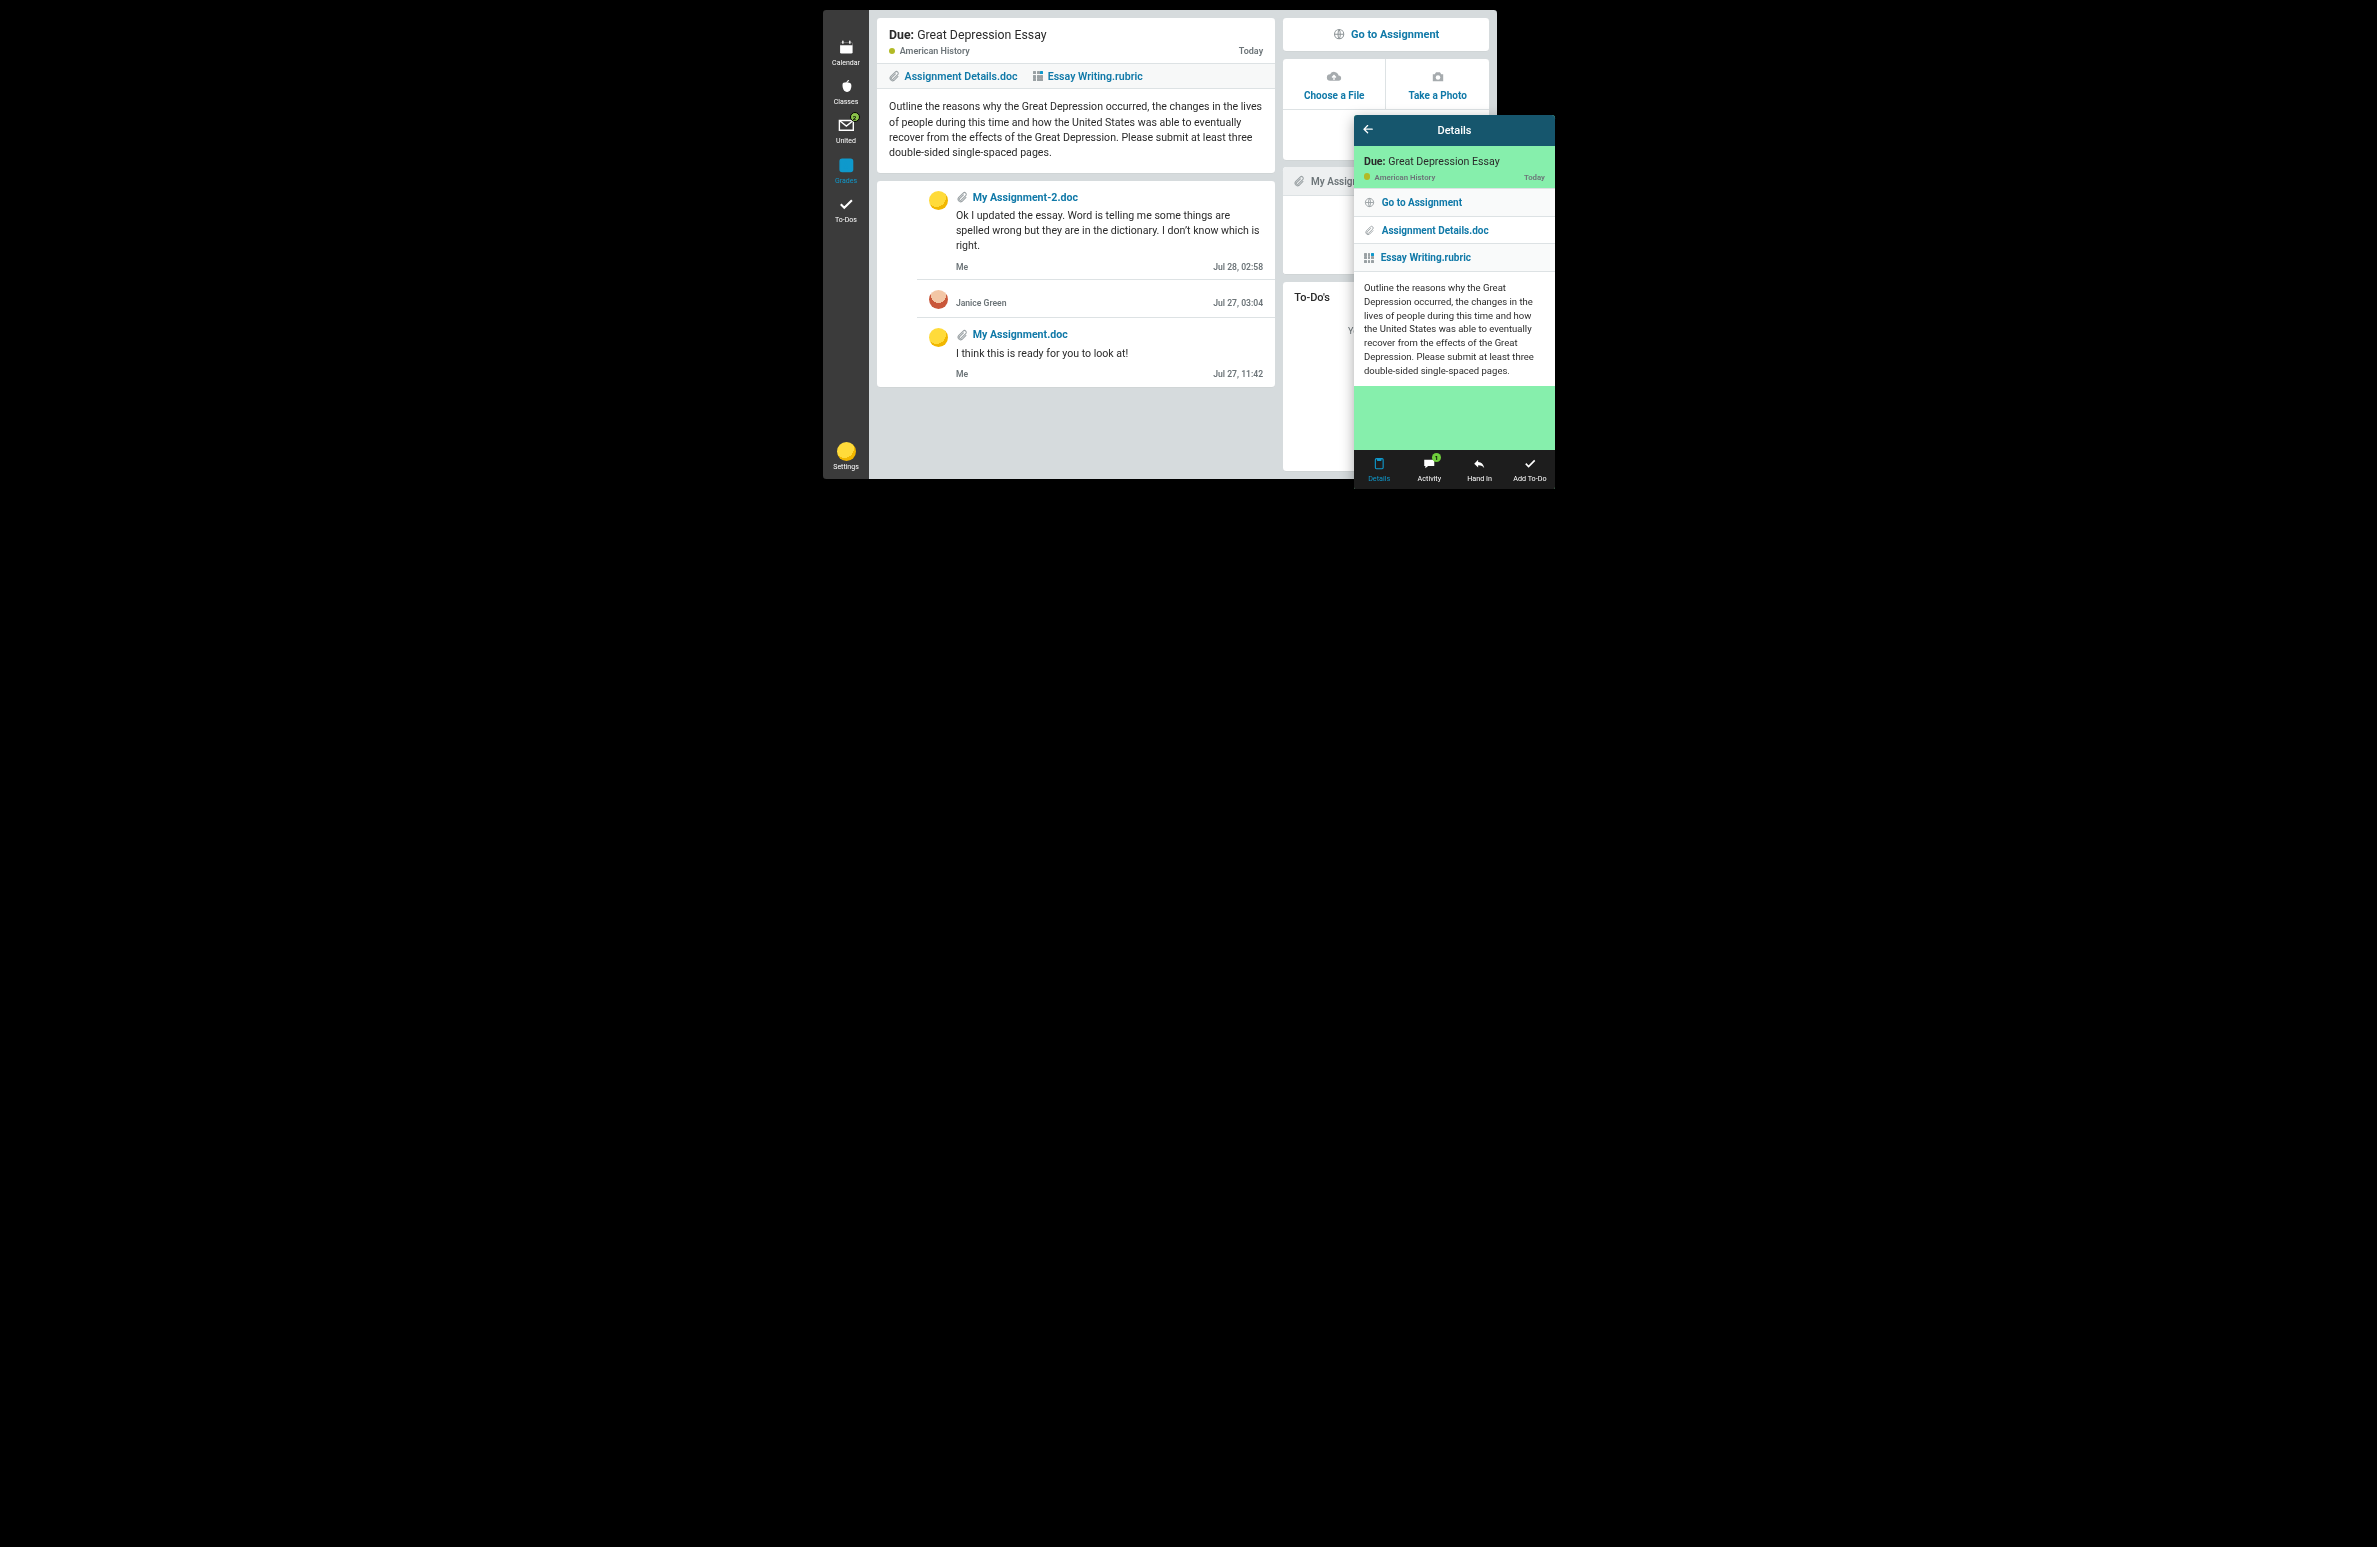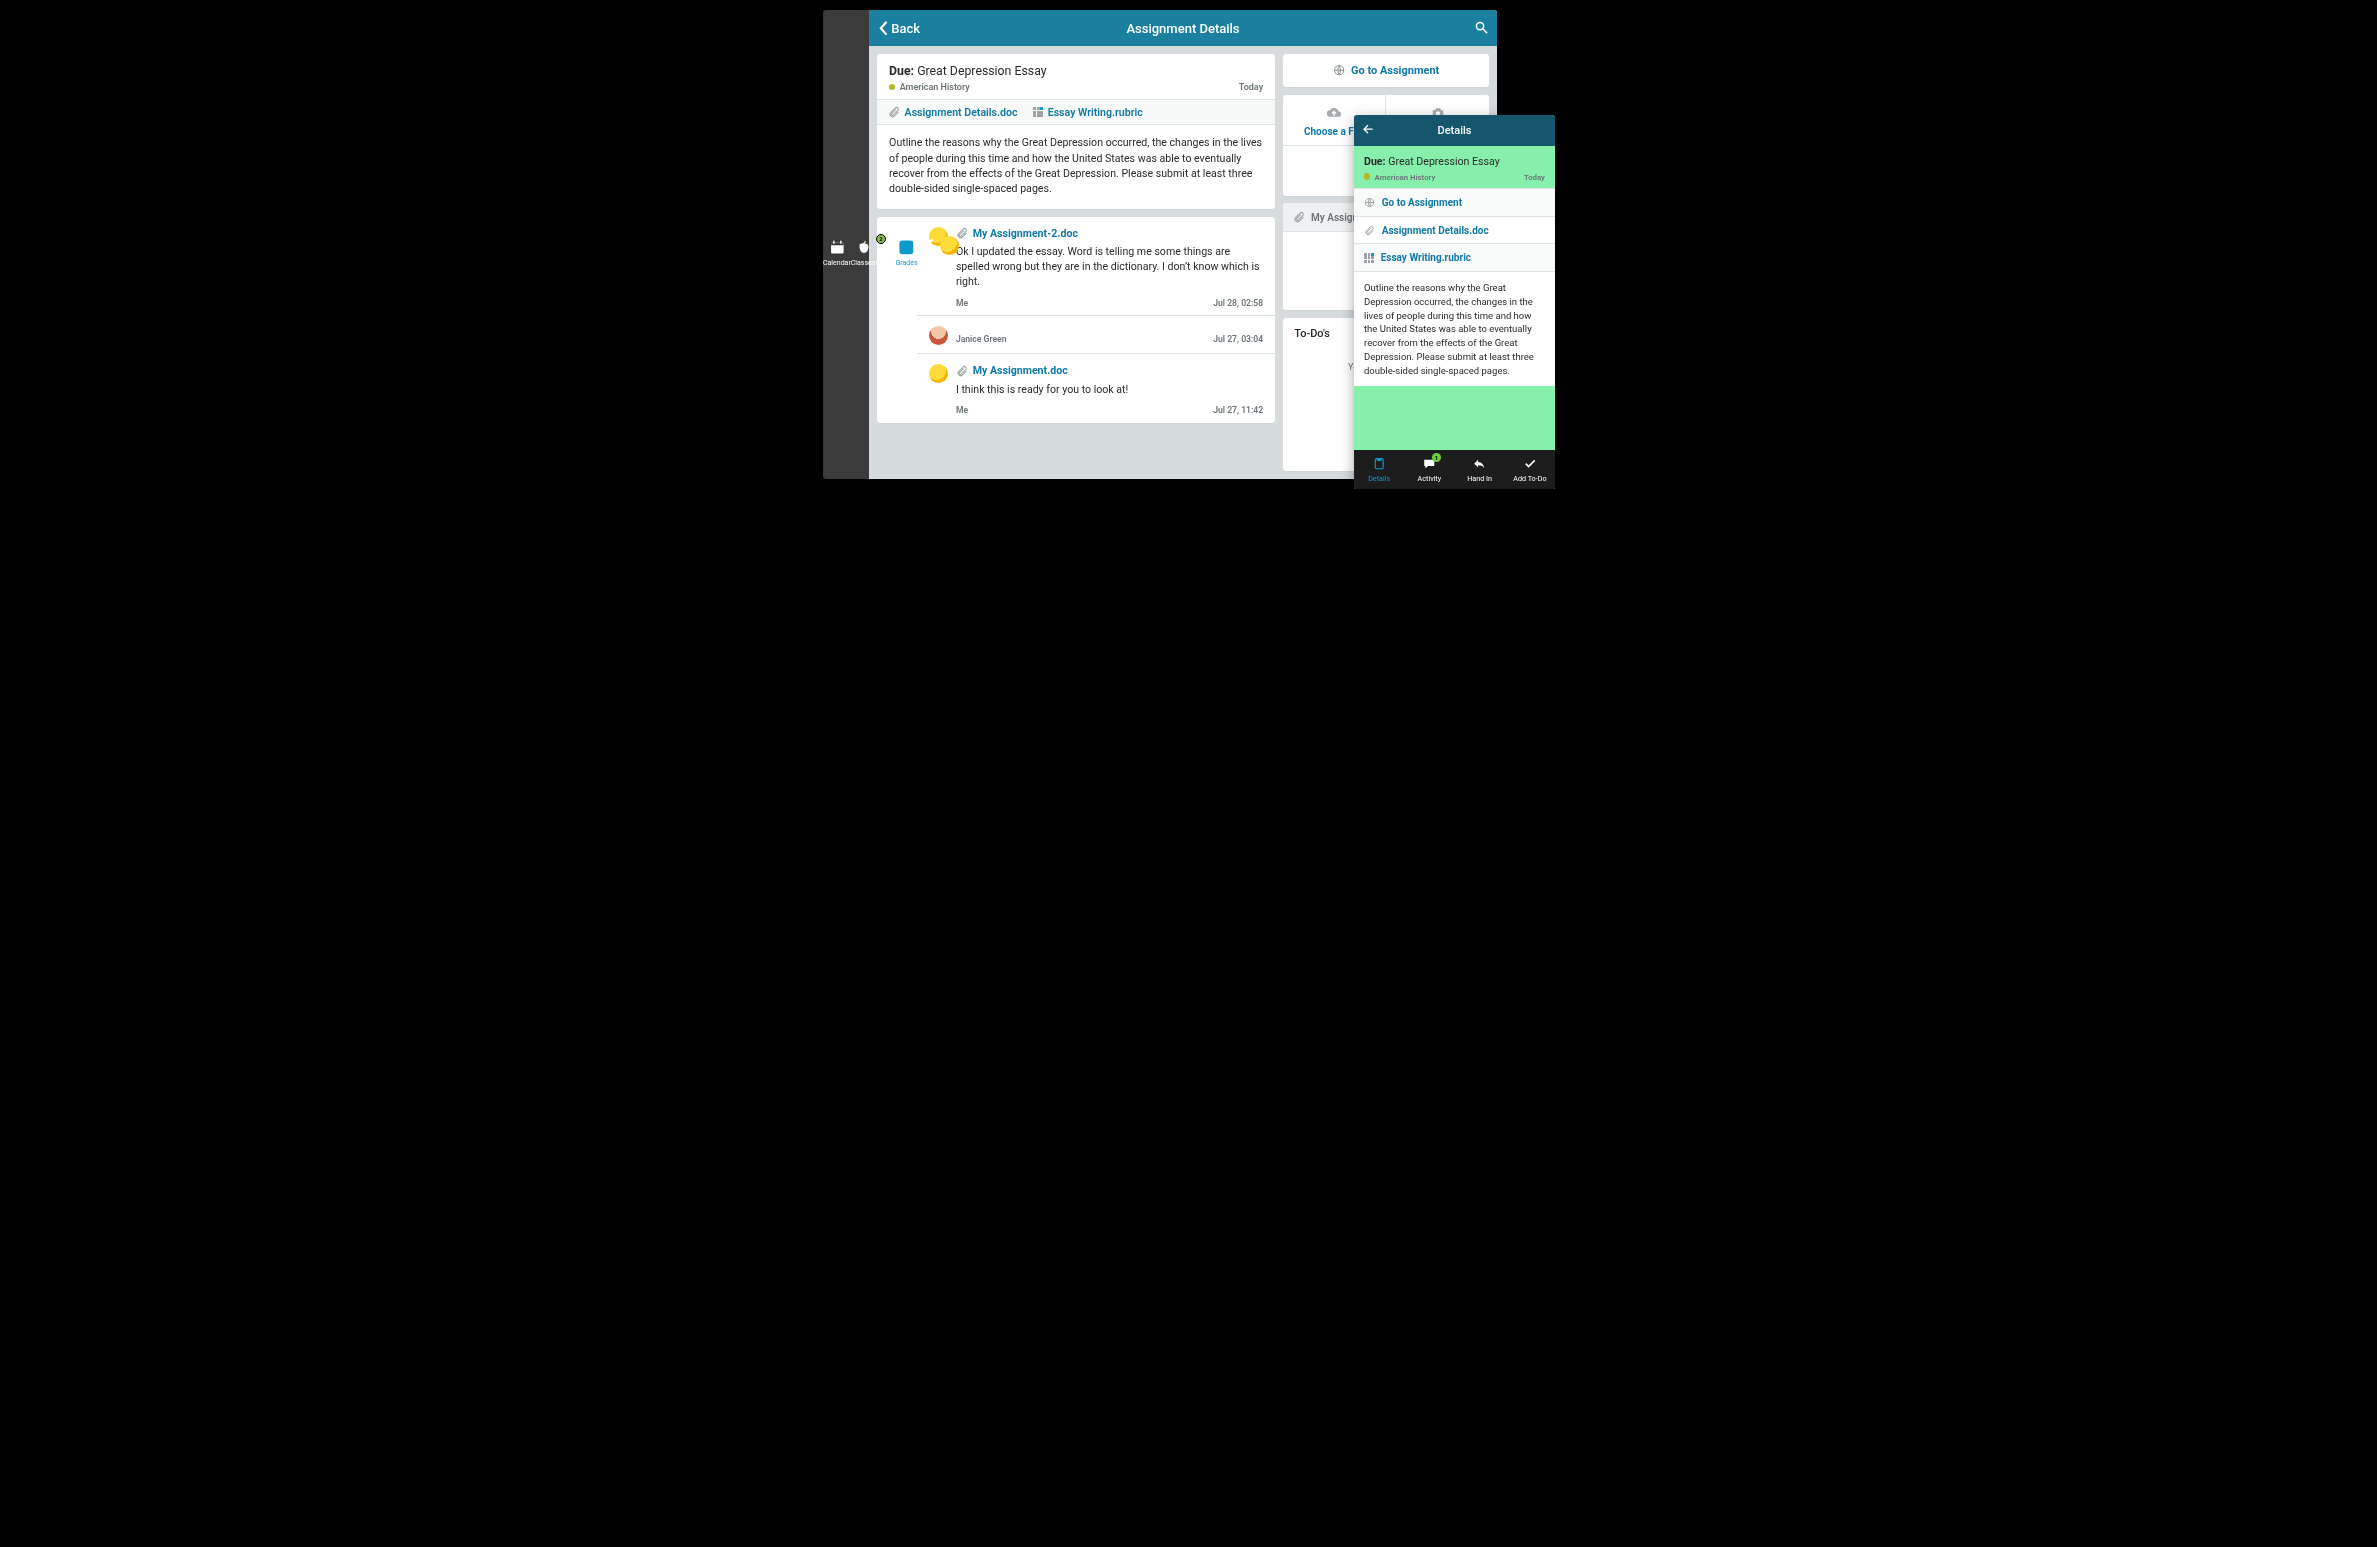--- a/index.html
+++ b/index.html
@@ -35,24 +35,24 @@
     display: flex;
     overflow: hidden;
     border-radius: 3.3px;
   }
 
   
   .rail {
     width: 46px;
     background: var(--dark-grey);
     display: flex;
-    flex-direction: row;
+    flex-direction: column;
     align-items: center;
     position: relative;
-    padding-top: 14px;
+    padding-top: 22px;
   }
   .rail-item {
     display: flex;
     flex-direction: column;
     align-items: center;
     gap: 2.2px;
     padding: 5.6px 0 4.5px 0;
     width: 100%;
     color: #fff;
     font-size: 7px;
@@ -347,35 +347,20 @@
 
       <div class="rail-spacer"></div>
 
       <div class="rail-item" style="padding-bottom:7.8px;justify-content:space-between;">
         <span class="avatar-small"></span>
         <span>Settings</span>
       </div>
     </div>
 
     <div class="main">
-      <div class="topbar">
-        <div class="back-btn">
-          <svg viewBox="0 0 12 20">
-              <path d="M10 2L3 10l7 8" fill="none" stroke="#fff" stroke-width="3" stroke-linecap="round"></path>
-            </svg>
-          <span>Back</span>
-        </div>
-        <div class="topbar-title">Assignment Details</div>
-        <div class="search-btn">
-          <svg viewBox="0 0 24 24">
-              <circle cx="10" cy="10" r="6" fill="none" stroke="#fff" stroke-width="2.5"></circle>
-              <path d="M15 15l6 6" stroke="#fff" stroke-width="2.5" stroke-linecap="round"></path>
-            </svg>
-        </div>
-      </div>
 
       <div class="content">
 
         <div class="left-col">
 
           <div class="card">
             <div class="due-head">
               <div class="due-line">
                 <span class="due-label">Due:</span>
                 <span>Great Depression Essay</span>

